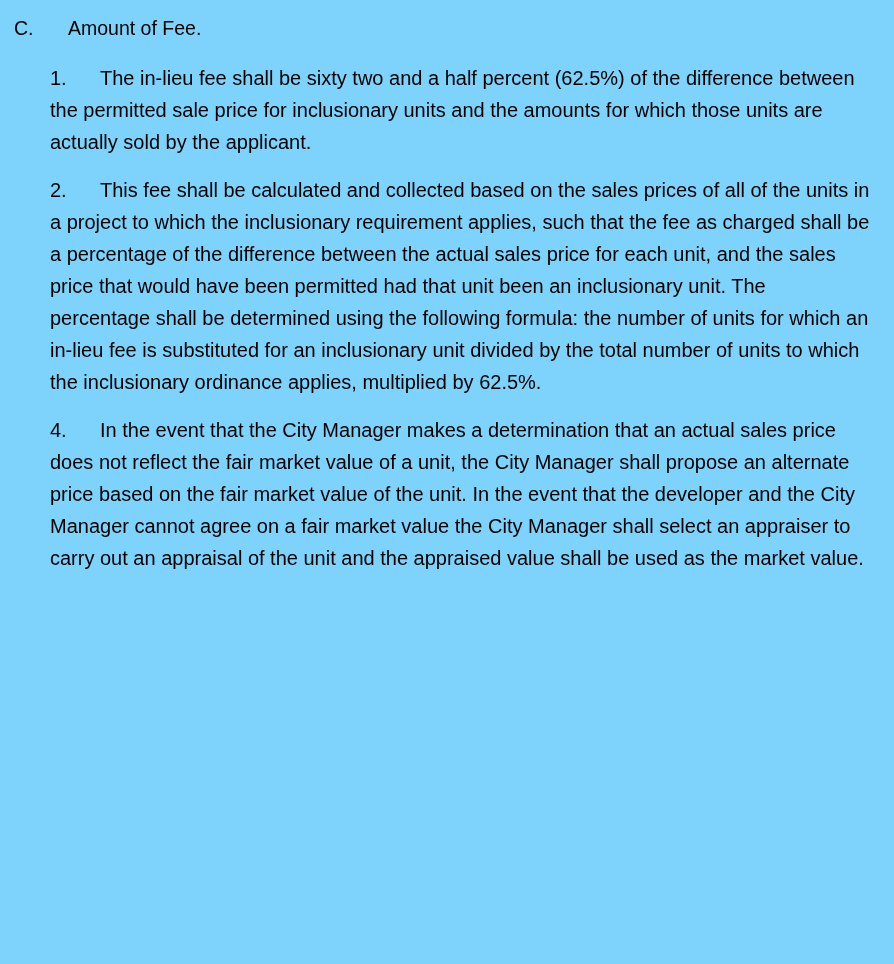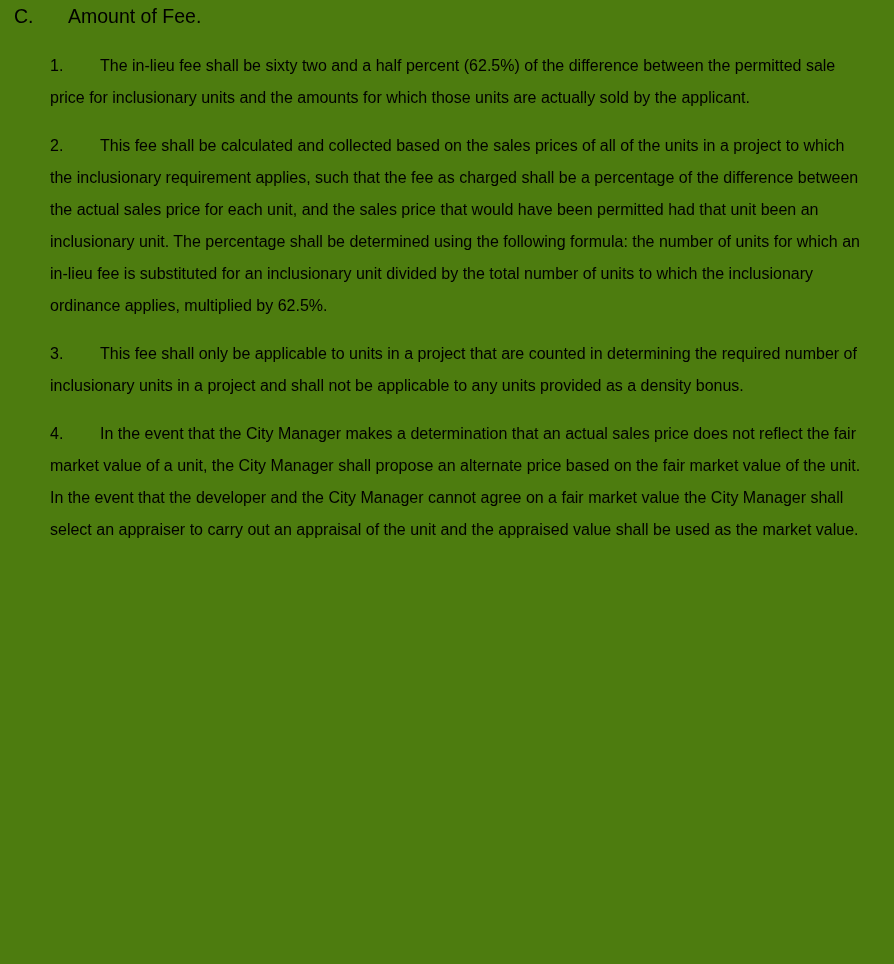--- a/index.html
+++ b/index.html
@@ -11,38 +11,38 @@
     width: 894px;
     min-height: 964px;
     font-family: "Liberation Sans", "DejaVu Sans", sans-serif;
     color: #000000;
     -webkit-font-smoothing: antialiased;
   }
   .page {
     box-sizing: border-box;
     width: 894px;
     min-height: 964px;
-    padding: 0 24px 20px 14px;
-    background: #4d7c0f;
+    padding: 12px 24px 20px 14px;
+    background: #7dd3fc;
   }
   .section-heading {
     font-size: 19.5px;
     line-height: 32px;
     margin: 0 0 18px 0;
     font-weight: 400;
   }
   .section-label {
     display: inline-block;
     width: 54px;
   }
   .paragraphs {
     margin-left: 36px; 
   }
   .para {
-    font-size: 16px;
+    font-size: 20px;
     line-height: 32px;
     margin: 0 0 16px 0;
     text-align: left;
   }
   .para:last-child {
     margin-bottom: 8px;
   }
   .para-number {
     display: inline-block;
     width: 50px;
@@ -60,23 +60,20 @@
   <div class="paragraphs">
 
     <p class="para">
       <span class="para-number">1.</span><span>The in-lieu fee shall be sixty two and a half percent (62.5%) of the difference between the permitted sale price for inclusionary units and the amounts for which those units are actually sold by the applicant.</span>
     </p>
 
     <p class="para">
       <span class="para-number">2.</span><span>This fee shall be calculated and collected based on the sales prices of all of the units in a project to which the inclusionary requirement applies, such that the fee as charged shall be a percentage of the difference between the actual sales price for each unit, and the sales price that would have been permitted had that unit been an inclusionary unit. The percentage shall be determined using the following formula: the number of units for which an in-lieu fee is substituted for an inclusionary unit divided by the total number of units to which the inclusionary ordinance applies, multiplied by 62.5%.</span>
     </p>
 
-    <p class="para">
-      <span class="para-number">3.</span><span>This fee shall only be applicable to units in a project that are counted in determining the required number of inclusionary units in a project and shall not be applicable to any units provided as a density bonus.</span>
-    </p>
 
     <p class="para">
       <span class="para-number">4.</span><span>In the event that the City Manager makes a determination that an actual sales price does not reflect the fair market value of a unit, the City Manager shall propose an alternate price based on the fair market value of the unit. In the event that the developer and the City Manager cannot agree on a fair market value the City Manager shall select an appraiser to carry out an appraisal of the unit and the appraised value shall be used as the market value.</span>
     </p>
 
   </div>
 
 </div>
 
 </body></html>

